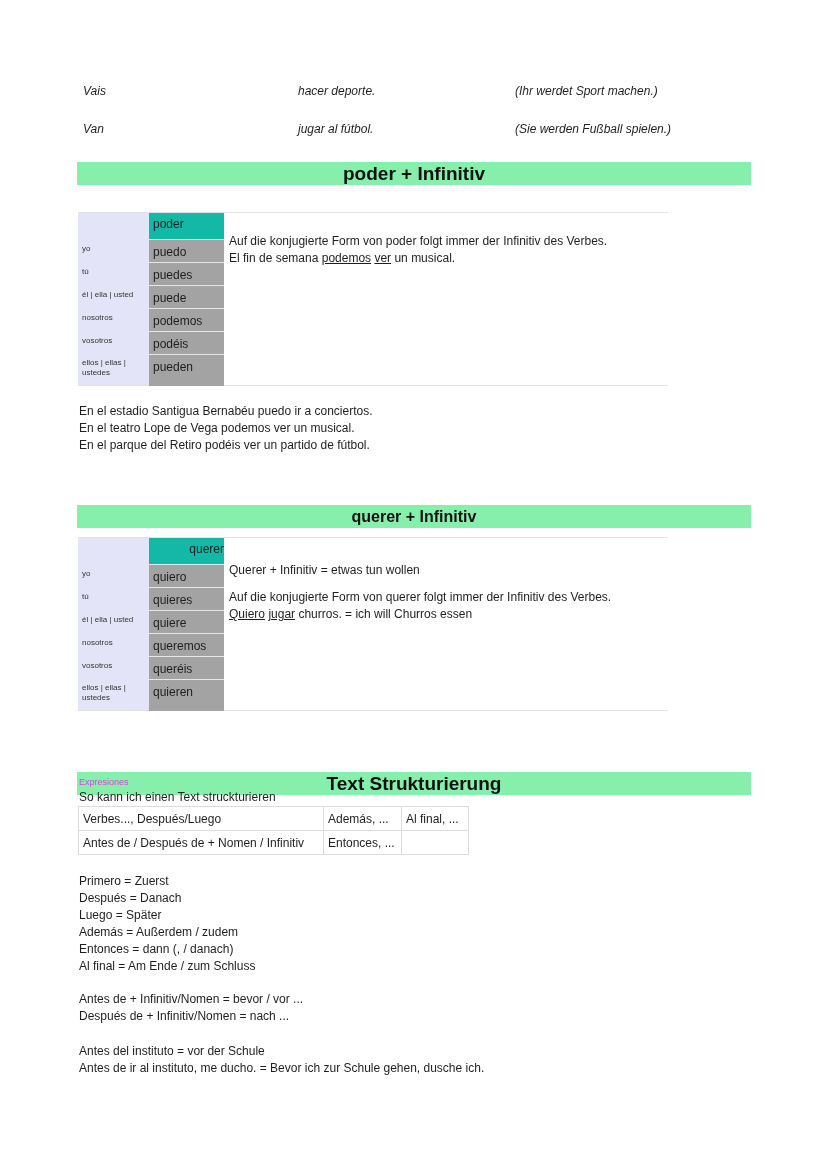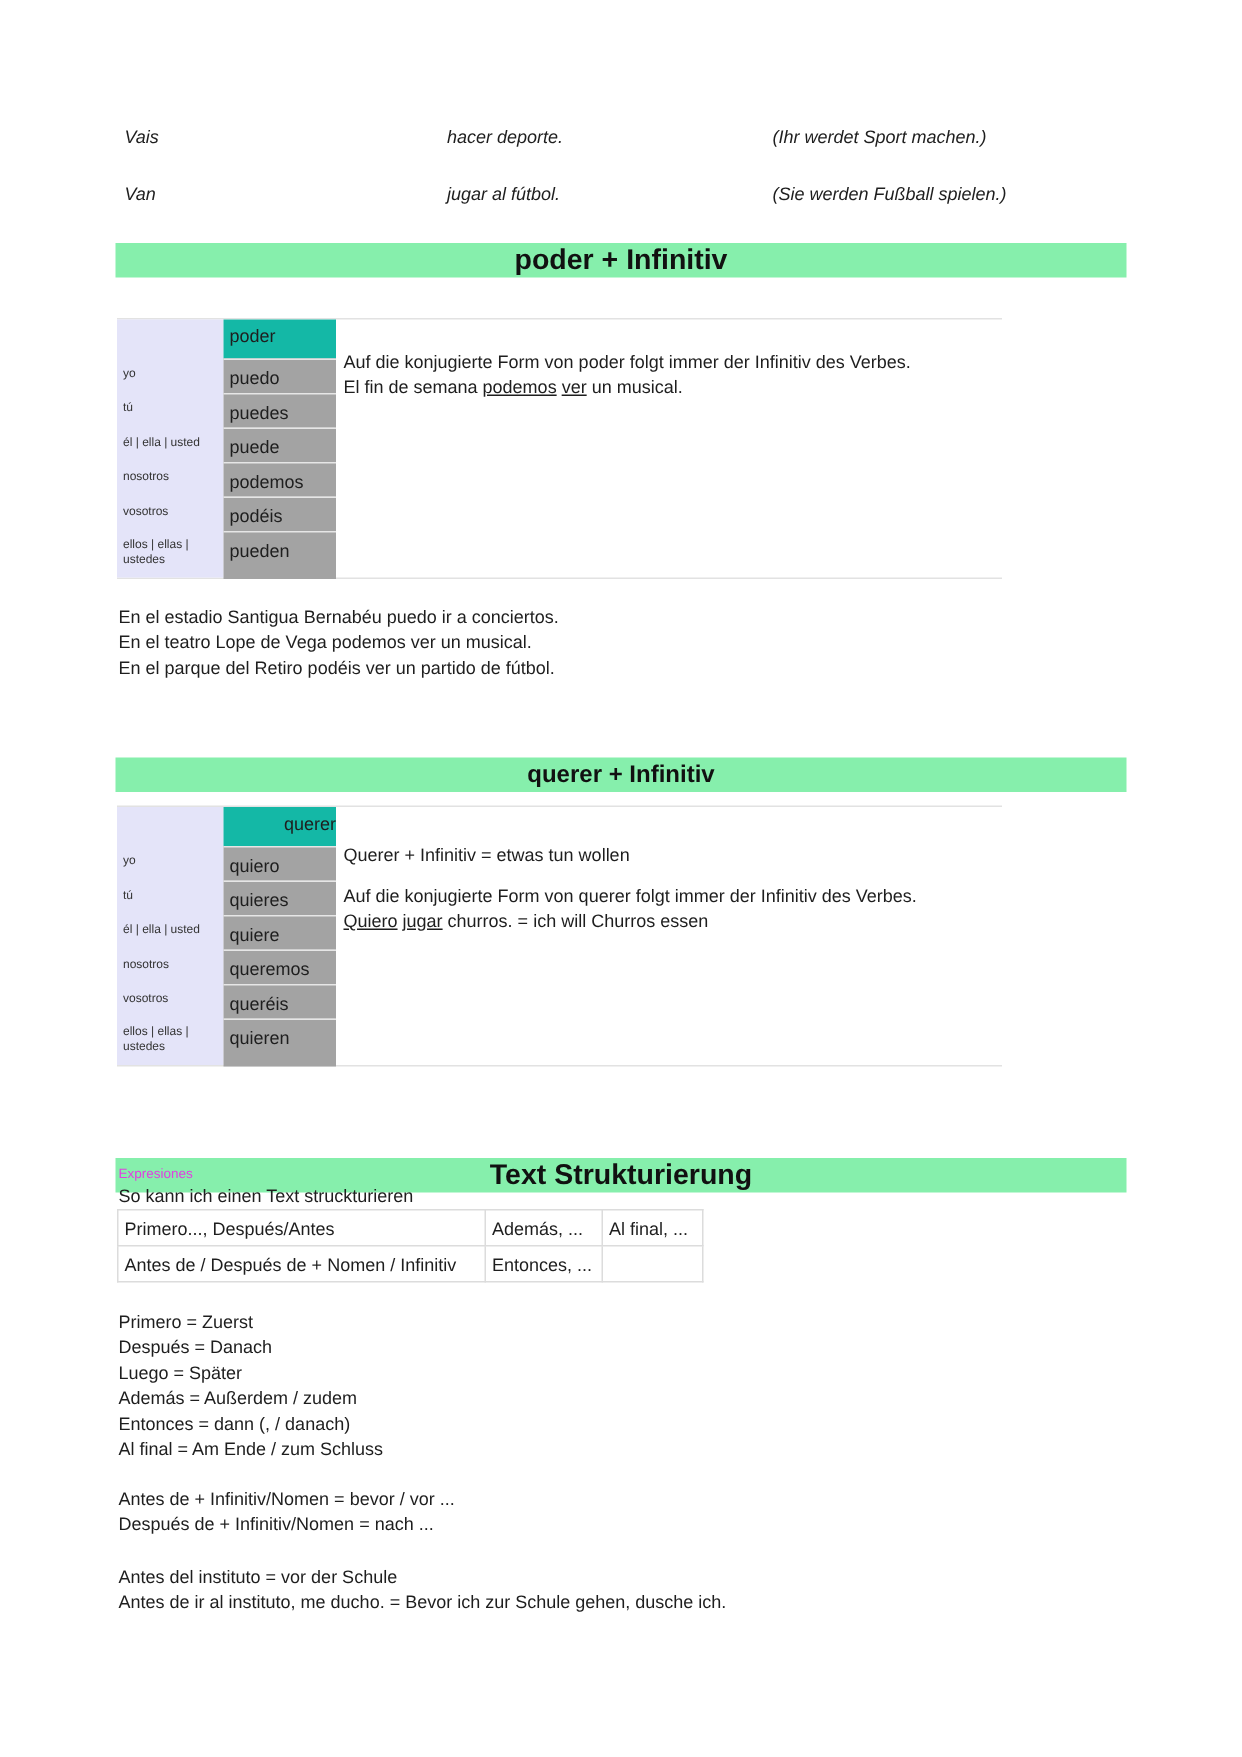--- a/index.html
+++ b/index.html
@@ -181,21 +181,21 @@
 </div>
 
 <div class="heading" style="top:772px;">Text Strukturierung</div>
 
 <div class="expr-label">Expresiones</div>
 <div class="struct-intro">So kann ich einen Text struckturieren</div>
 
 <table class="struct">
   <tbody>
       <tr>
-    <td style="width:245px;">Primero..., Después/Antes</td>
+    <td style="width:245px;">Verbes..., Después/Luego</td>
     <td style="width:78px;">Además, ...</td>
     <td style="width:67px;">Al final, ...</td>
   </tr>
   <tr>
     <td>Antes de / Después de + Nomen / Infinitiv</td>
     <td>Entonces, ...</td>
     <td></td>
   </tr>
 </tbody>
   </table>

